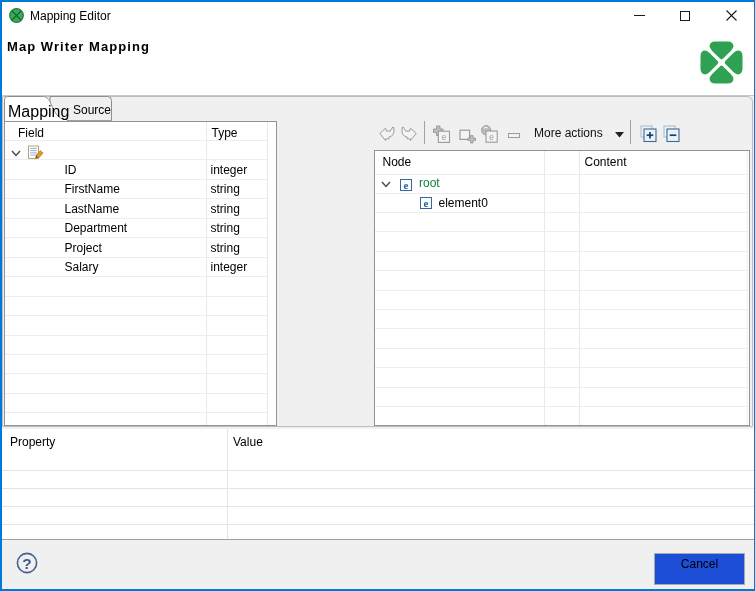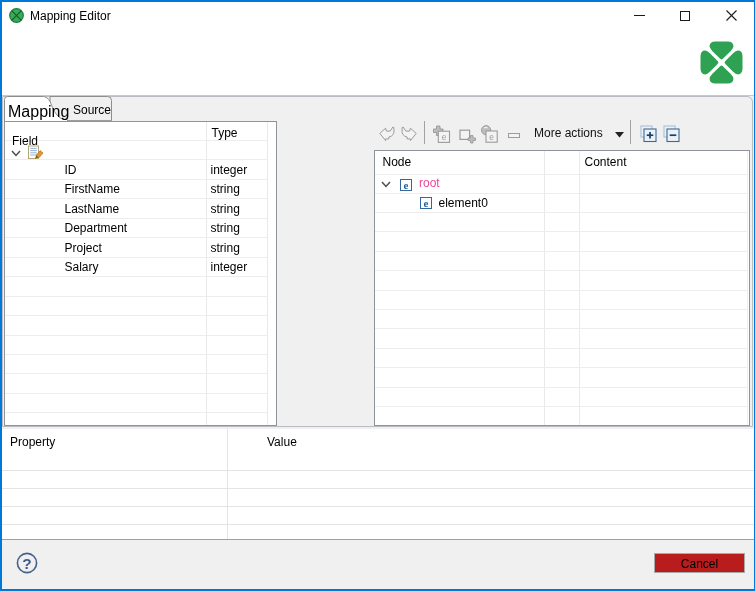--- a/index.html
+++ b/index.html
@@ -25,20 +25,21 @@
     </svg>
 <div class="t" style="left:30px;top:9px;font-size:12px">Mapping Editor</div>
 <div class="a" style="left:634px;top:15px;width:11px;height:1px;background:#1a1a1a;height:1.3px"></div>
 <div class="a" style="left:680px;top:11px;width:10px;height:10px;border:1.2px solid #1a1a1a;box-sizing:border-box;background:transparent"></div>
 <svg class="a" style="left:726px;top:10px" width="11" height="11" viewBox="0 0 11 11">
 <g stroke="#1a1a1a" stroke-width="1.1">
         <line x1="0.5" y1="0.5" x2="10.5" y2="10.5"></line>
 <line x1="10.5" y1="0.5" x2="0.5" y2="10.5"></line>
       </g>
     </svg>
+<div class="t" style="left:7px;top:38.5px;font-size:13px;font-weight:bold;letter-spacing:1.05px">Map Writer Mapping</div>
 <svg class="a" style="left:699px;top:40px" width="45" height="45" viewBox="0 0 45 45">
 <defs>
         <path id="pet" d="M 13.2,10.9 L 20.9,18.6 Q 22.5,20.2 24.1,18.6 L 31.8,10.9
  Q 34.4,8.2 34.4,6.2 Q 34.4,1.5 28.6,1.5 L 16.4,1.5 Q 10.6,1.5 10.6,6.2 Q 10.6,8.2 13.2,10.9 Z"></path>
       </defs>
 <g fill="#2ea152">
 <use href="#pet"></use>
 <use href="#pet" transform="rotate(90 22.5 22.5)"></use>
 <use href="#pet" transform="rotate(180 22.5 22.5)"></use>
 <use href="#pet" transform="rotate(270 22.5 22.5)"></use>
@@ -63,21 +64,21 @@
 <div class="a" style="left:5px;top:237.2px;width:261.5px;height:1px;background:#ededed"></div>
 <div class="a" style="left:5px;top:256.7px;width:261.5px;height:1px;background:#ededed"></div>
 <div class="a" style="left:5px;top:276.1px;width:261.5px;height:1px;background:#ededed"></div>
 <div class="a" style="left:5px;top:295.6px;width:261.5px;height:1px;background:#ededed"></div>
 <div class="a" style="left:5px;top:315.0px;width:261.5px;height:1px;background:#ededed"></div>
 <div class="a" style="left:5px;top:334.5px;width:261.5px;height:1px;background:#ededed"></div>
 <div class="a" style="left:5px;top:353.9px;width:261.5px;height:1px;background:#ededed"></div>
 <div class="a" style="left:5px;top:373.4px;width:261.5px;height:1px;background:#ededed"></div>
 <div class="a" style="left:5px;top:392.8px;width:261.5px;height:1px;background:#ededed"></div>
 <div class="a" style="left:5px;top:412.3px;width:261.5px;height:1px;background:#ededed"></div>
-<div class="t" style="left:12px;top:125.5px;margin-top:8px;">Field</div>
+<div class="t" style="left:18px;top:125.5px;">Field</div>
 <div class="t" style="left:211.5px;top:125.5px;">Type</div>
 <svg class="a" style="left:11px;top:150px" width="10" height="7" viewBox="0 0 10 7">
 <path d="M 1,1 L 5,5.4 L 9,1" fill="none" stroke="#4d4d4d" stroke-width="1.5"></path>
     </svg>
 <svg class="a" style="left:27px;top:145px" width="17" height="15" viewBox="0 0 17 15">
 <rect x="1.5" y="1" width="10" height="12.4" fill="#ffffff" stroke="#ab9d66" stroke-width="0.9"></rect>
 <g stroke="#89a8d0" stroke-width="0.9">
 <line x1="3.2" y1="3.4" x2="9.8" y2="3.4"></line>
         <line x1="3.2" y1="5.6" x2="9.8" y2="5.6"></line>
 <line x1="3.2" y1="7.8" x2="9.8" y2="7.8"></line>
@@ -155,32 +156,32 @@
 <div class="a" style="left:375px;top:347.8px;width:372px;height:1px;background:#ededed"></div>
 <div class="a" style="left:375px;top:367.2px;width:372px;height:1px;background:#ededed"></div>
 <div class="a" style="left:375px;top:386.6px;width:372px;height:1px;background:#ededed"></div>
 <div class="a" style="left:375px;top:406.0px;width:372px;height:1px;background:#ededed"></div>
 <div class="t" style="left:382.5px;top:153px;line-height:19px">Node</div>
 <div class="t" style="left:584.5px;top:153px;line-height:19px">Content</div>
 <svg class="a" style="left:381px;top:180.5px" width="10" height="7" viewBox="0 0 10 7">
 <path d="M 1,1 L 5,5.4 L 9,1" fill="none" stroke="#4d4d4d" stroke-width="1.5"></path>
     </svg>
 <div class="eic" style="left:400px;top:178.5px">e</div>
-<div class="t" style="left:419px;top:174px;line-height:19px;color:#ec4899">root</div>
+<div class="t" style="left:419px;top:174px;line-height:19px;color:#15803d">root</div>
 <div class="eic" style="left:420px;top:197px">e</div>
 <div class="t" style="left:438.5px;top:193.6px;line-height:19.4px">element0</div>
 <div class="a" style="left:1px;top:429px;width:753px;height:110px;background:#ffffff;border-bottom:1.5px solid #9aa0a6;box-sizing:content-box"></div>
 <div class="a" style="left:227px;top:429px;width:1px;height:110px;background:#e4e4e4"></div>
 <div class="a" style="left:1px;top:470px;width:753px;height:1px;background:#e4e4e4"></div>
 <div class="a" style="left:1px;top:488px;width:753px;height:1px;background:#e4e4e4"></div>
 <div class="a" style="left:1px;top:505.5px;width:753px;height:1px;background:#e4e4e4"></div>
 <div class="a" style="left:1px;top:523.5px;width:753px;height:1px;background:#e4e4e4"></div>
 <div class="t" style="left:10px;top:435px;">Property</div>
-<div class="t" style="left:233px;top:435px;margin-left:34px;">Value</div>
+<div class="t" style="left:233px;top:435px;">Value</div>
 <svg class="a" style="left:16px;top:552px" width="22" height="22" viewBox="0 0 22 22">
 <circle cx="11" cy="11" r="9.6" fill="none" stroke="#44618c" stroke-width="1.6"></circle>
 <text x="11" y="17" font-size="15.5" font-weight="bold" fill="#3e5b88" text-anchor="middle" font-family="Liberation Sans">?</text>
 </svg>
-<div class="a" style="left:654px;top:553px;width:91px;height:20px;background:#b91c1c;border:1px solid #a9a9a9;box-sizing:border-box;font-size:12px;text-align:center;line-height:21px;color:#000">Cancel</div>
+<div class="a" style="left:654px;top:553px;width:91px;height:32px;background:#1d4ed8;border:1px solid #a9a9a9;box-sizing:border-box;font-size:12px;text-align:center;line-height:21px;color:#000">Cancel</div>
 <div class="a" style="left:0px;top:0px;width:755px;height:2px;background:#0078d7"></div>
 <div class="a" style="left:0px;top:589px;width:755px;height:2px;background:#0078d7"></div>
 <div class="a" style="left:0px;top:0px;width:1.5px;height:591px;background:#0078d7"></div>
 <div class="a" style="left:753.5px;top:0px;width:1.5px;height:591px;background:#0078d7"></div>
 </div>
 </body></html>

